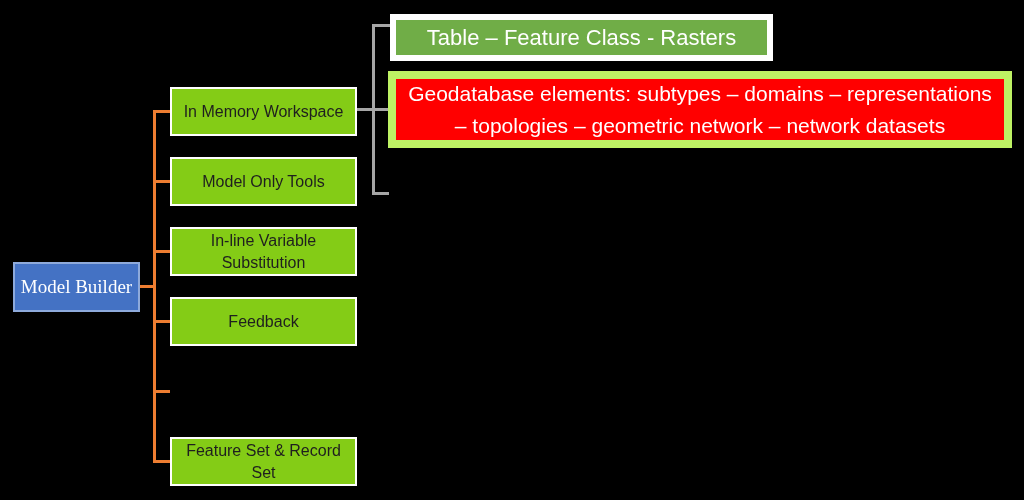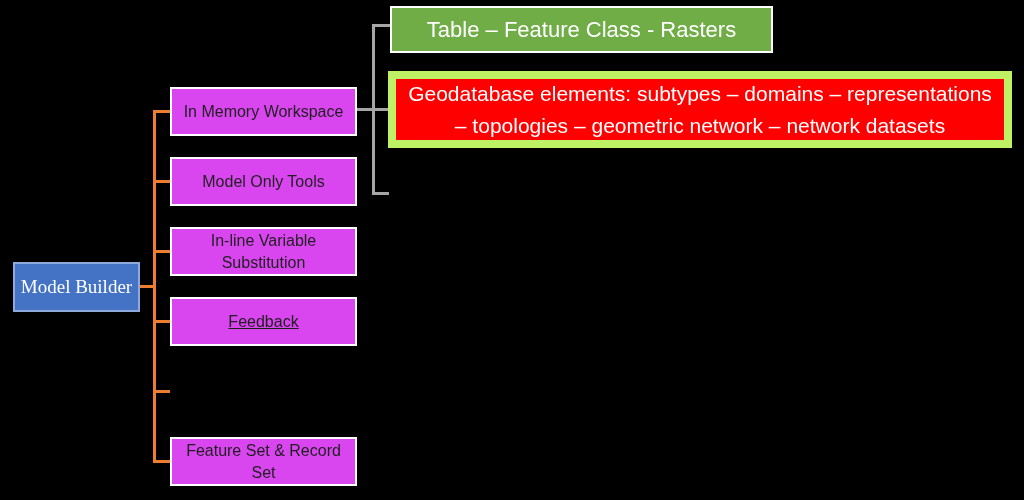--- a/index.html
+++ b/index.html
@@ -26,37 +26,37 @@
   .root-box {
     left: 13px; top: 262px; width: 127px; height: 50px;
     background: #4472C4;
     border: 2px solid #8EAADB;
     color: #FFFFFF;
     font-size: 19px;
     font-family: Liberation Serif, serif;
   }
   .branch-box {
     left: 170px; width: 187px; height: 49px;
-    background: #d946ef;
+    background: #84cc16;
     border: 2px solid #FFFFFF;
     color: #1F1F1F;
     font-size: 16px;
     line-height: 1.35;
     padding: 0 3px;
   }
   .branch-1 { top: 87px; }
   .branch-2 { top: 157px; }
   .branch-3 { top: 227px; }
-  .branch-4 { top: 297px; text-decoration: underline; }
+  .branch-4 { top: 297px; }
   .branch-5 { top: 367px; }
   .branch-6 { top: 437px; }
   .leaf-green {
-    left: 390px; top: 6px; width: 383px; height: 47px;
+    left: 390px; top: 14px; width: 383px; height: 47px;
     background: #70AD47;
-    border: 2px solid #ffffff;
+    border: 6px solid #ffffff;
     color: #FFFFFF;
     font-size: 22px;
   }
   .leaf-red {
     left: 388px; top: 71px; width: 624px; height: 77px;
     background: #FF0000;
     border: 8px solid #bef264;
     color: #FFFFFF;
     font-size: 21px;
     line-height: 1.5;

